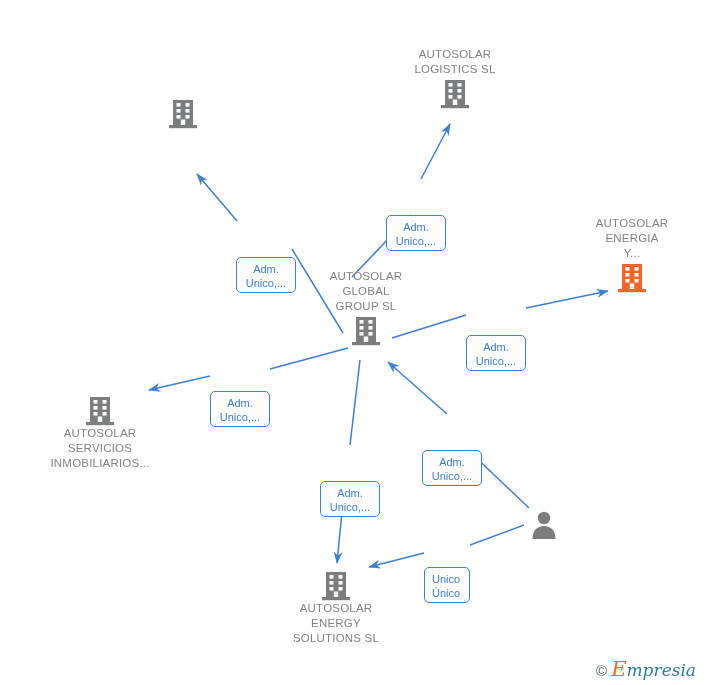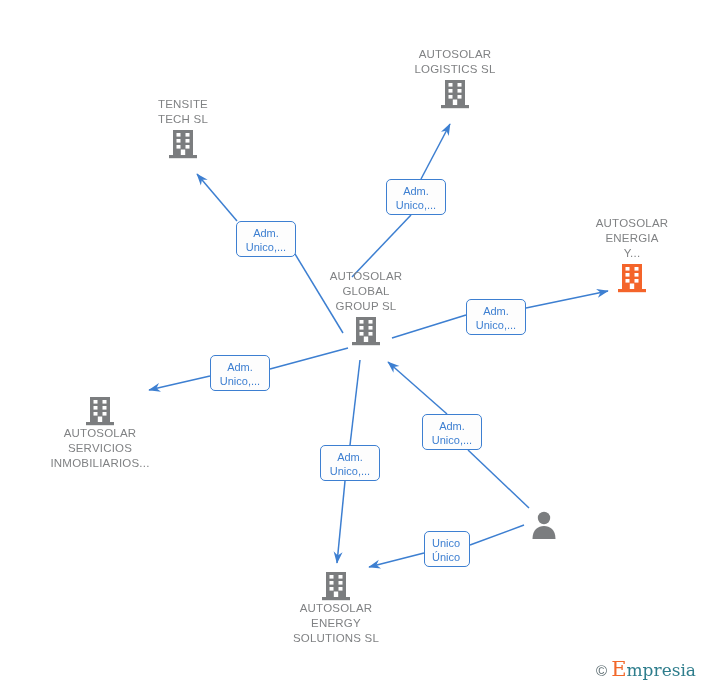--- a/index.html
+++ b/index.html
@@ -45,38 +45,40 @@
     position: absolute;
     border: 1.4px solid #3d7fd1;
     border-radius: 5px;
     background: #fdfdfd;
     color: #3d7fd1;
     font-size: 11px;
     line-height: 14px;
     padding: 4px 7px 5px 7px;
     white-space: pre-line;
     box-sizing: border-box;
+    margin-top: 36px;
   }
   .edge-label.center { text-align: center; }
   .edge-label.left { text-align: left; }
   #watermark {
     position: absolute;
     right: 8px;
     bottom: 6px;
     display: flex;
     align-items: center;
     gap: 4px;
   }
   #watermark .copy {
     color: #5b6b70;
     font-size: 15px;
     line-height: 15px;
   }
   #watermark .brand {
     font-family: "DejaVu Serif", serif;
+    font-style: italic;
     font-size: 17px;
     line-height: 17px;
     color: #2e7d8c;
   }
   #watermark .brand .cap { color: #f2682a; font-size: 21px; }
 </style>
 </head>
 <body>
 
 <div id="canvas">
@@ -126,22 +128,20 @@
             <rect x="17.5" y="12" width="4" height="3.6"></rect>
             <rect x="8.5" y="18" width="4" height="3.6"></rect>
             <rect x="17.5" y="18" width="4" height="3.6"></rect>
             <rect x="12.8" y="22.5" width="4.4" height="5.5"></rect>
           </g>
         </svg>
     </div>
   </div>
 
   <div class="node" style="left:183px; top:97px;">
-    <div class="node-label">TENSITE
-TECH  SL</div>
     <div class="node-icon">
       <svg width="30" height="32" viewBox="0 0 30 32">
           <rect x="5" y="3" width="20" height="25" fill="#7b7d7f"></rect>
           <rect x="1" y="28" width="28" height="3.2" fill="#7b7d7f"></rect>
           <g fill="#ffffff">
             <rect x="8.5" y="6" width="4" height="3.6"></rect>
             <rect x="17.5" y="6" width="4" height="3.6"></rect>
             <rect x="8.5" y="12" width="4" height="3.6"></rect>
             <rect x="17.5" y="12" width="4" height="3.6"></rect>
             <rect x="8.5" y="18" width="4" height="3.6"></rect>

